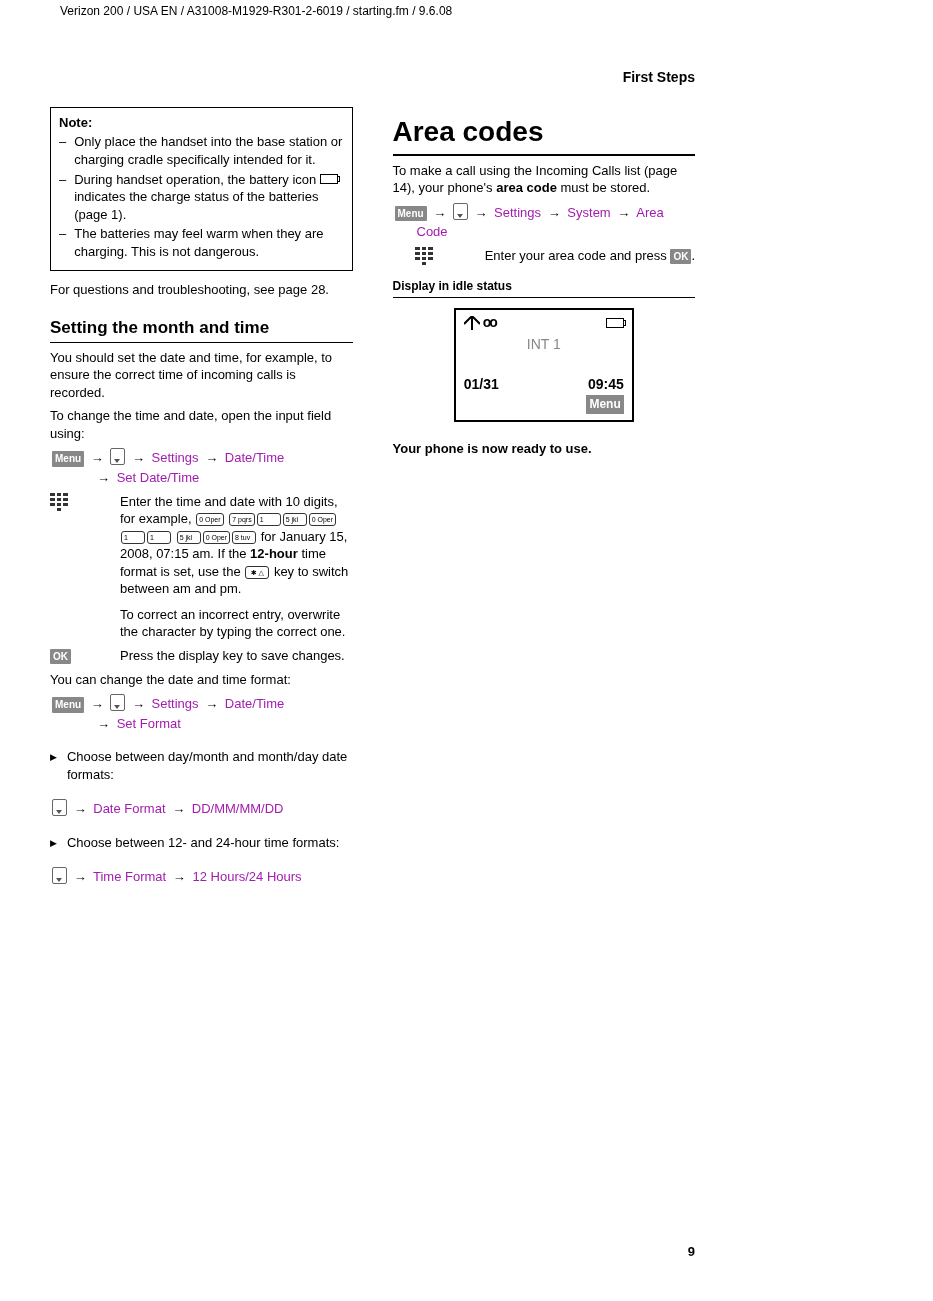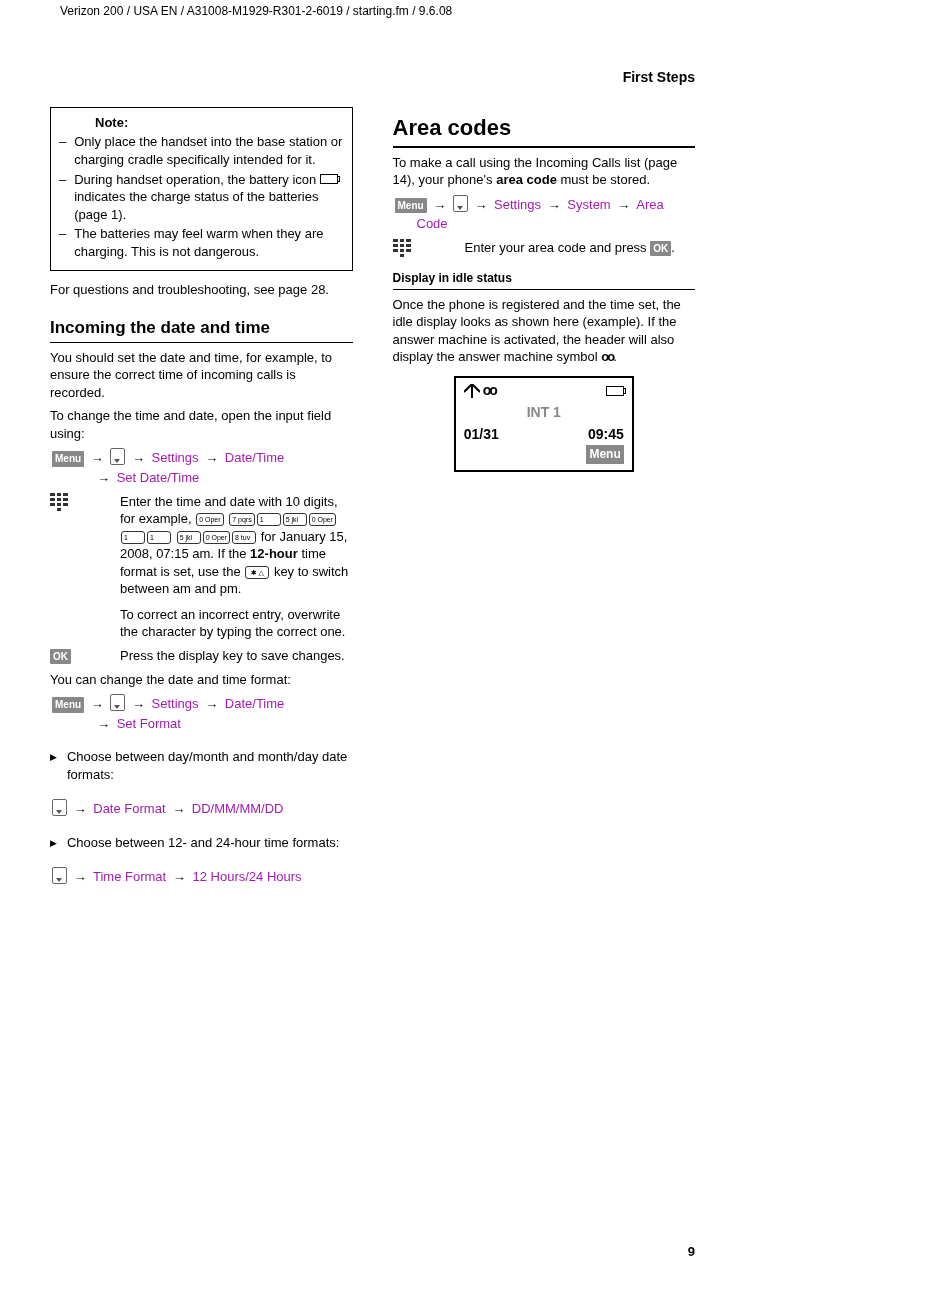--- a/index.html
+++ b/index.html
@@ -40,38 +40,37 @@
   }
   .note-box {
     border: 1px solid #000;
     padding: 6px 8px 8px 8px;
     margin-bottom: 10px;
   }
   .note-title {
     font-weight: bold;
     display: block;
     margin-bottom: 2px;
-    margin-left: 36px;
   }
   .dash-list {
     list-style: none;
     padding: 0;
     margin: 0;
   }
   .dash-list li {
     display: flex;
     gap: 8px;
     margin-bottom: 2px;
   }
   .dash-list li::before {
     content: "–";
     flex: 0 0 auto;
   }
   h1.section {
-    font-size: 22px;
+    font-size: 28px;
     font-weight: bold;
     margin: 6px 0 2px 0;
     border-bottom: 2px solid #000;
     padding-bottom: 3px;
   }
   h2.sub {
     font-size: 17px;
     font-weight: bold;
     margin: 18px 0 2px 0;
     border-bottom: 1px solid #000;
@@ -205,24 +204,24 @@
     align-items: center;
     height: 18px;
   }
   .sig-icon {
     display: inline-flex;
     align-items: center;
     gap: 3px;
   }
   .display-int {
     color: #888;
-    font-weight: bold;
+    font-weight: normal;
     text-align: center;
     font-size: 14px;
-    margin: 3px 0 3px;
+    margin: 3px 0 21px;
   }
   .display-bottom {
     display: flex;
     justify-content: space-between;
     align-items: flex-start;
     font-size: 14px;
     font-weight: bold;
   }
   .display-right {
     text-align: right;
@@ -265,21 +264,21 @@
               <span>During handset operation, the battery icon <span class="batt-icon"></span> indicates the charge status of the batteries (page 1).</span>
             </li>
           <li>
               <span>The batteries may feel warm when they are charging. This is not dangerous.</span>
             </li>
         </ul>
       </div>
 
       <p>For questions and troubleshooting, see page 28.</p>
 
-      <h2 class="sub">Incoming the date and time</h2>
+      <h2 class="sub">Setting the month and time</h2>
       <p>You should set the date and time, for example, to ensure the correct time of incoming calls is recorded.</p>
       <p>To change the time and date, open the input field using:</p>
 
       <div class="path-line">
         <span class="softkey">Menu</span>
         <span class="arrow">→</span>
         <span class="nav-icon"></span>
         <span class="arrow">→</span>
         <span class="bold-path">Settings</span>
         <span class="arrow">→</span>
@@ -379,21 +378,21 @@
         <span class="bold-path">Settings</span>
         <span class="arrow">→</span>
         <span class="bold-path">System</span>
         <span class="arrow">→</span>
         <span class="bold-path">Area</span>
       </div>
       <div class="path-line" style="padding-left:24px;">
         <span class="bold-path">Code</span>
       </div>
 
-      <div class="instr" style="gap:32px;">
+      <div class="instr" style="gap:20px;text-align:right;">
         <div class="instr-icon">
           <span class="keypad-icon">
             <svg viewBox="0 0 18 18" width="18" height="18">
               <rect x="0" y="0" width="5" height="3"></rect>
                 <rect x="7" y="0" width="4" height="3"></rect>
                 <rect x="13" y="0" width="5" height="3"></rect>
               <rect x="0" y="5" width="5" height="3"></rect>
                 <rect x="7" y="5" width="4" height="3"></rect>
                 <rect x="13" y="5" width="5" height="3"></rect>
               <rect x="0" y="10" width="5" height="3"></rect>
@@ -402,23 +401,20 @@
               <rect x="7" y="15" width="4" height="3"></rect>
             </svg>
           </span>
         </div>
         <div class="instr-text">
           <span>Enter your area code and press </span><span class="softkey">OK</span><span>.</span>
         </div>
       </div>
 
       <h2 class="sub-noline">Display in idle status</h2>
-      <p>
-        <span>Once the phone is registered and the time set, the idle display looks as shown here (example). If the answer machine is activated, the header will also display the answer machine symbol </span><span class="ans-icon">oo</span><span>.</span>
-      </p>
 
       <div class="phone-display">
         <div class="display-top">
           <span class="sig-icon">
             <svg width="16" height="14" viewBox="0 0 16 14">
                 <path d="M8 0 L0 8 M8 0 L16 8 M8 0 L8 14" stroke="#000" stroke-width="2" fill="none"></path>
               </svg>
             <span class="ans-icon" style="font-size:14px;">oo</span>
           </span>
           <span class="batt-icon"></span>
@@ -426,17 +422,18 @@
         <div class="display-int">INT 1</div>
         <div class="display-bottom">
           <span>01/31</span>
           <span class="display-right">
             <span>09:45</span><br>
             <span class="menu-label">Menu</span>
           </span>
         </div>
       </div>
 
+      <p><b>Your phone is now ready to use.</b></p>
     </div>
   </div>
 
   <div class="page-num">9</div>
 </div>
 
 </body></html>

